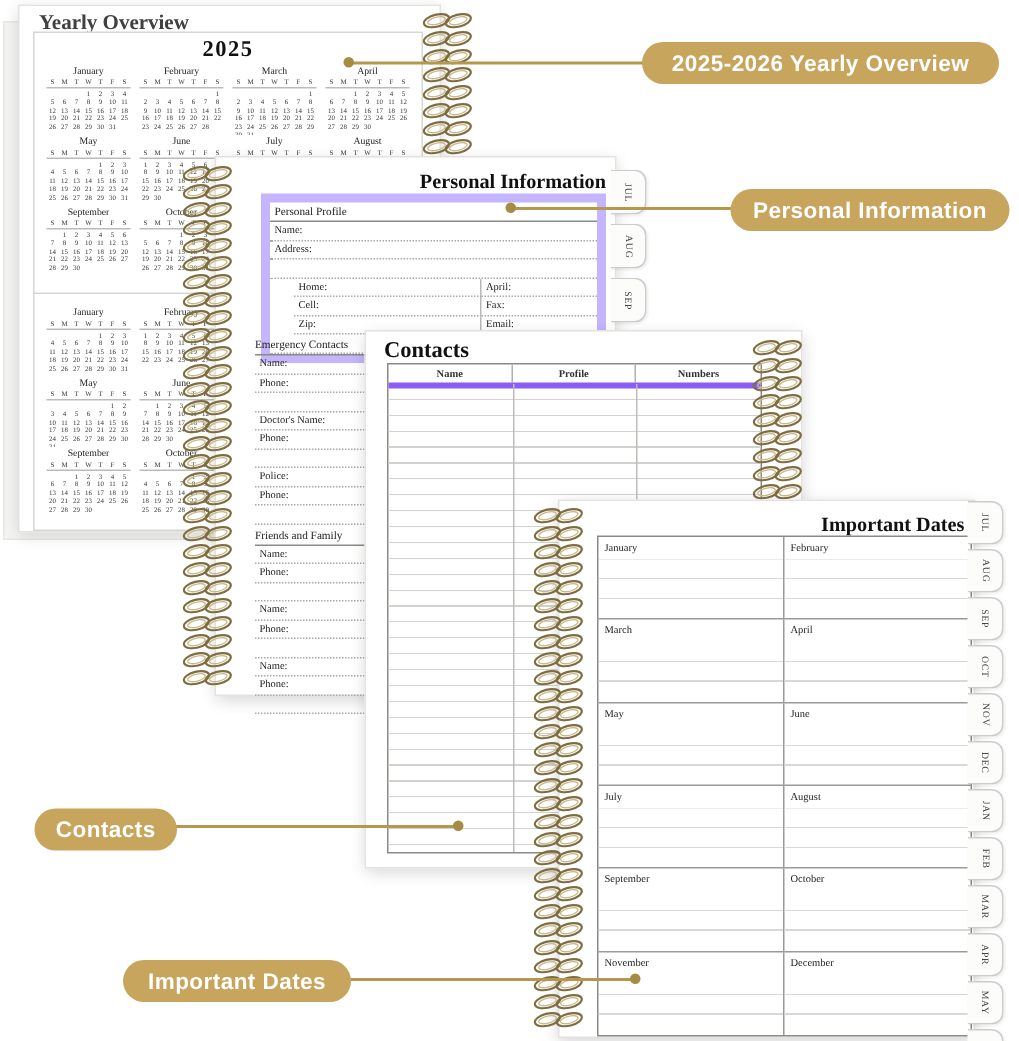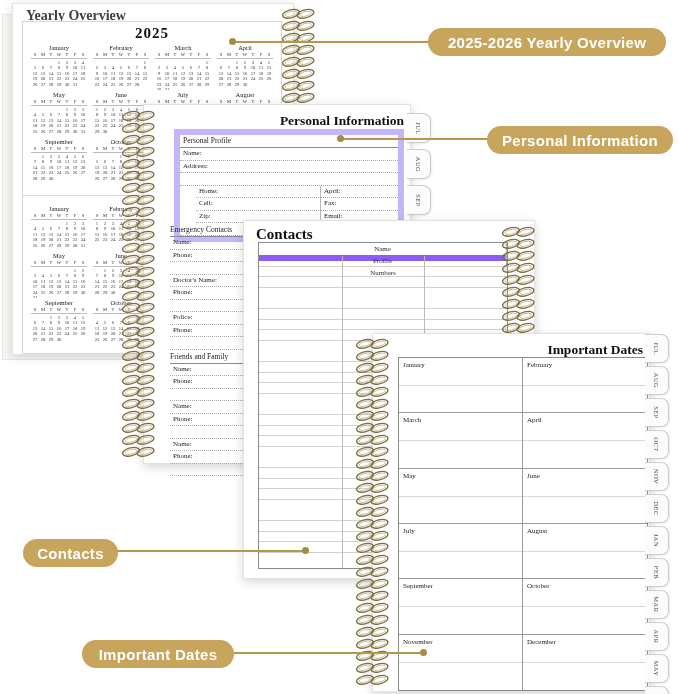--- a/index.html
+++ b/index.html
@@ -50,21 +50,21 @@
   .tab{width:23px;background:#fcfcfa;border:1px solid #ccc;border-left:none;border-radius:0 8px 8px 0;
        box-shadow:1px 1px 2px rgba(0,0,0,.08);display:flex;align-items:center;justify-content:center;}
   #pi-tabs .tab{height:28px;}
   #id-tabs .tab{height:27px;}
   .tab span{transform:rotate(90deg);font-size:6.5px;letter-spacing:.5px;color:#444;white-space:nowrap;}
 
   
   #contacts-page{left:243px;top:220px;width:290px;height:357px;box-shadow:0 3px 10px rgba(0,0,0,.16);}
   #ct-title{position:absolute;left:12px;top:5px;font-size:15px;font-weight:bold;color:#111;}
   #ct-table{position:absolute;left:14px;top:21px;width:248px;height:325px;border:1px solid #8a8a86;}
-  #ct-head{display:grid;grid-template-columns:1fr;height:12px;border-bottom:6px solid #8b5cf6;}
+  #ct-head{display:grid;grid-template-columns:1fr 1fr 1fr;height:12px;border-bottom:4px solid #8b5cf6;font-weight:bold;}
   #ct-head .hc{font-size:7px;line-height:12px;text-align:center;color:#333;border-right:1px solid #b0b0ac;}
   #ct-head .hc:last-child{border-right:none;}
   #ct-body{position:absolute;left:0;right:0;top:13px;bottom:0;
      background:repeating-linear-gradient(to bottom,transparent 0 9.8px,#d2d2ce 9.8px 10.6px);}
   .vdiv{position:absolute;top:0;bottom:0;width:1px;background:#bcbcb8;}
 
   
   #important-page{left:372px;top:333px;width:276px;height:357px;box-shadow:0 3px 10px rgba(0,0,0,.16);}
   #id-grid{position:absolute;left:25px;top:23px;width:248px;height:332px;border:1px solid #8a8a86;
      display:grid;grid-template-columns:1fr 1fr;grid-template-rows:repeat(6,1fr);}

